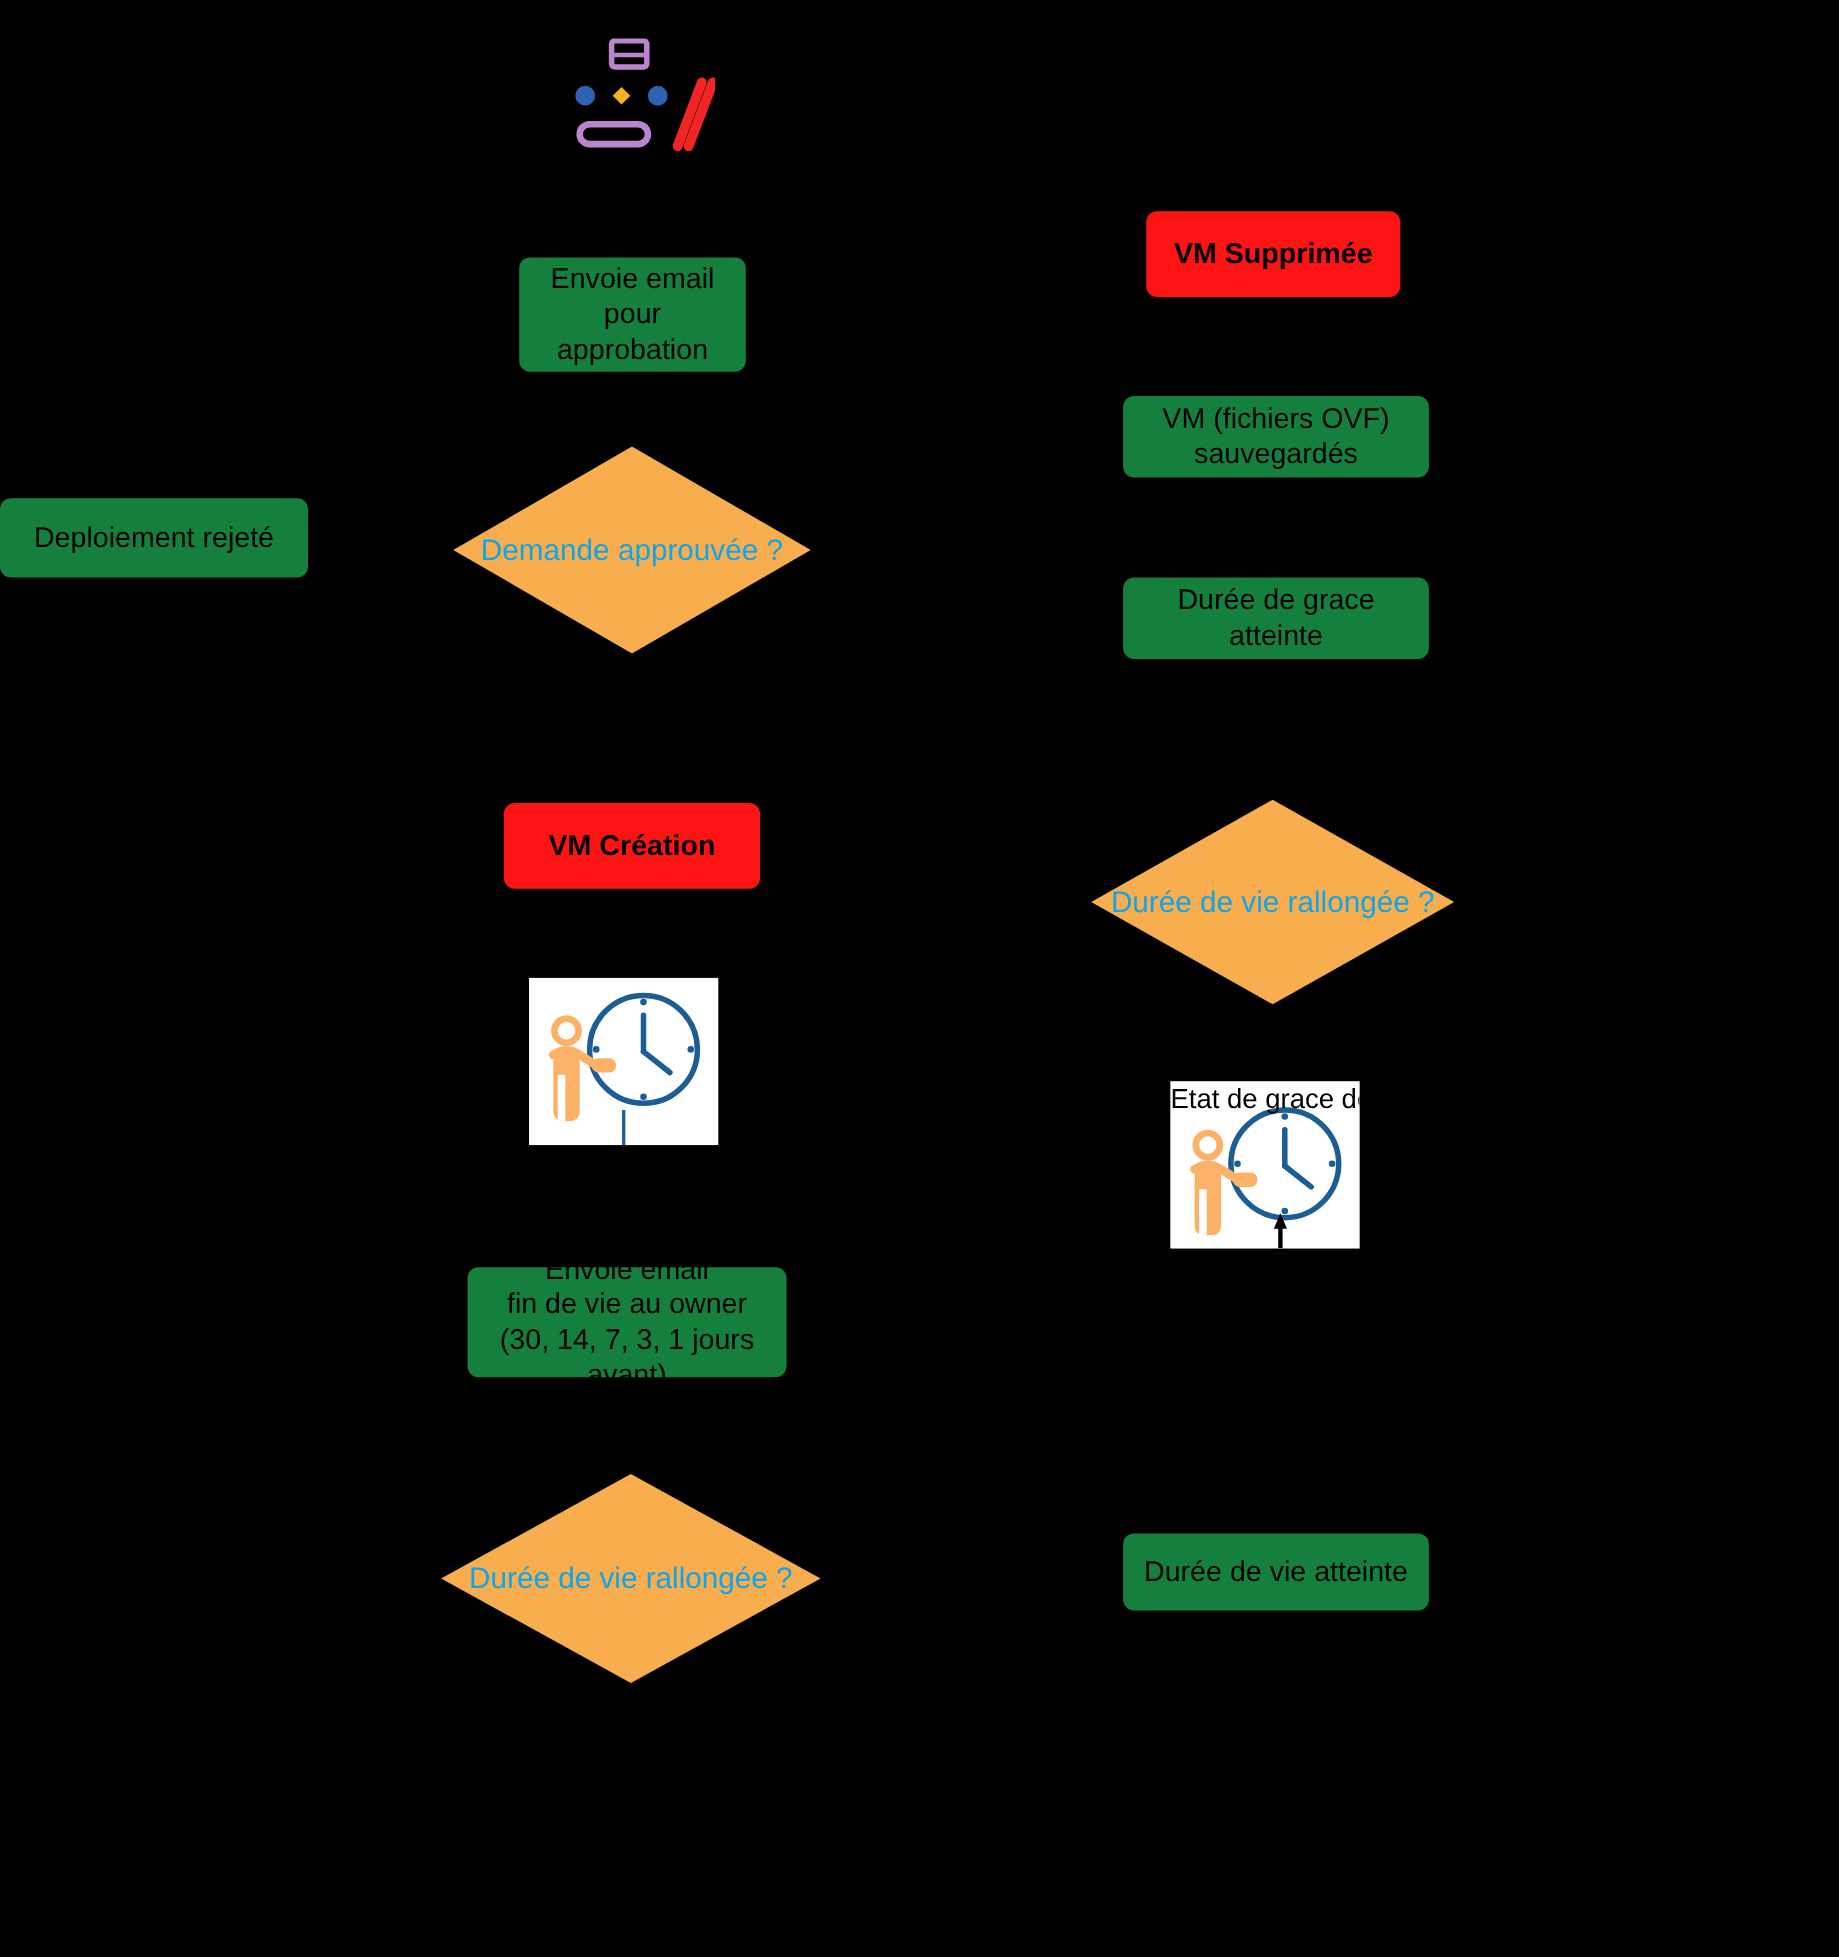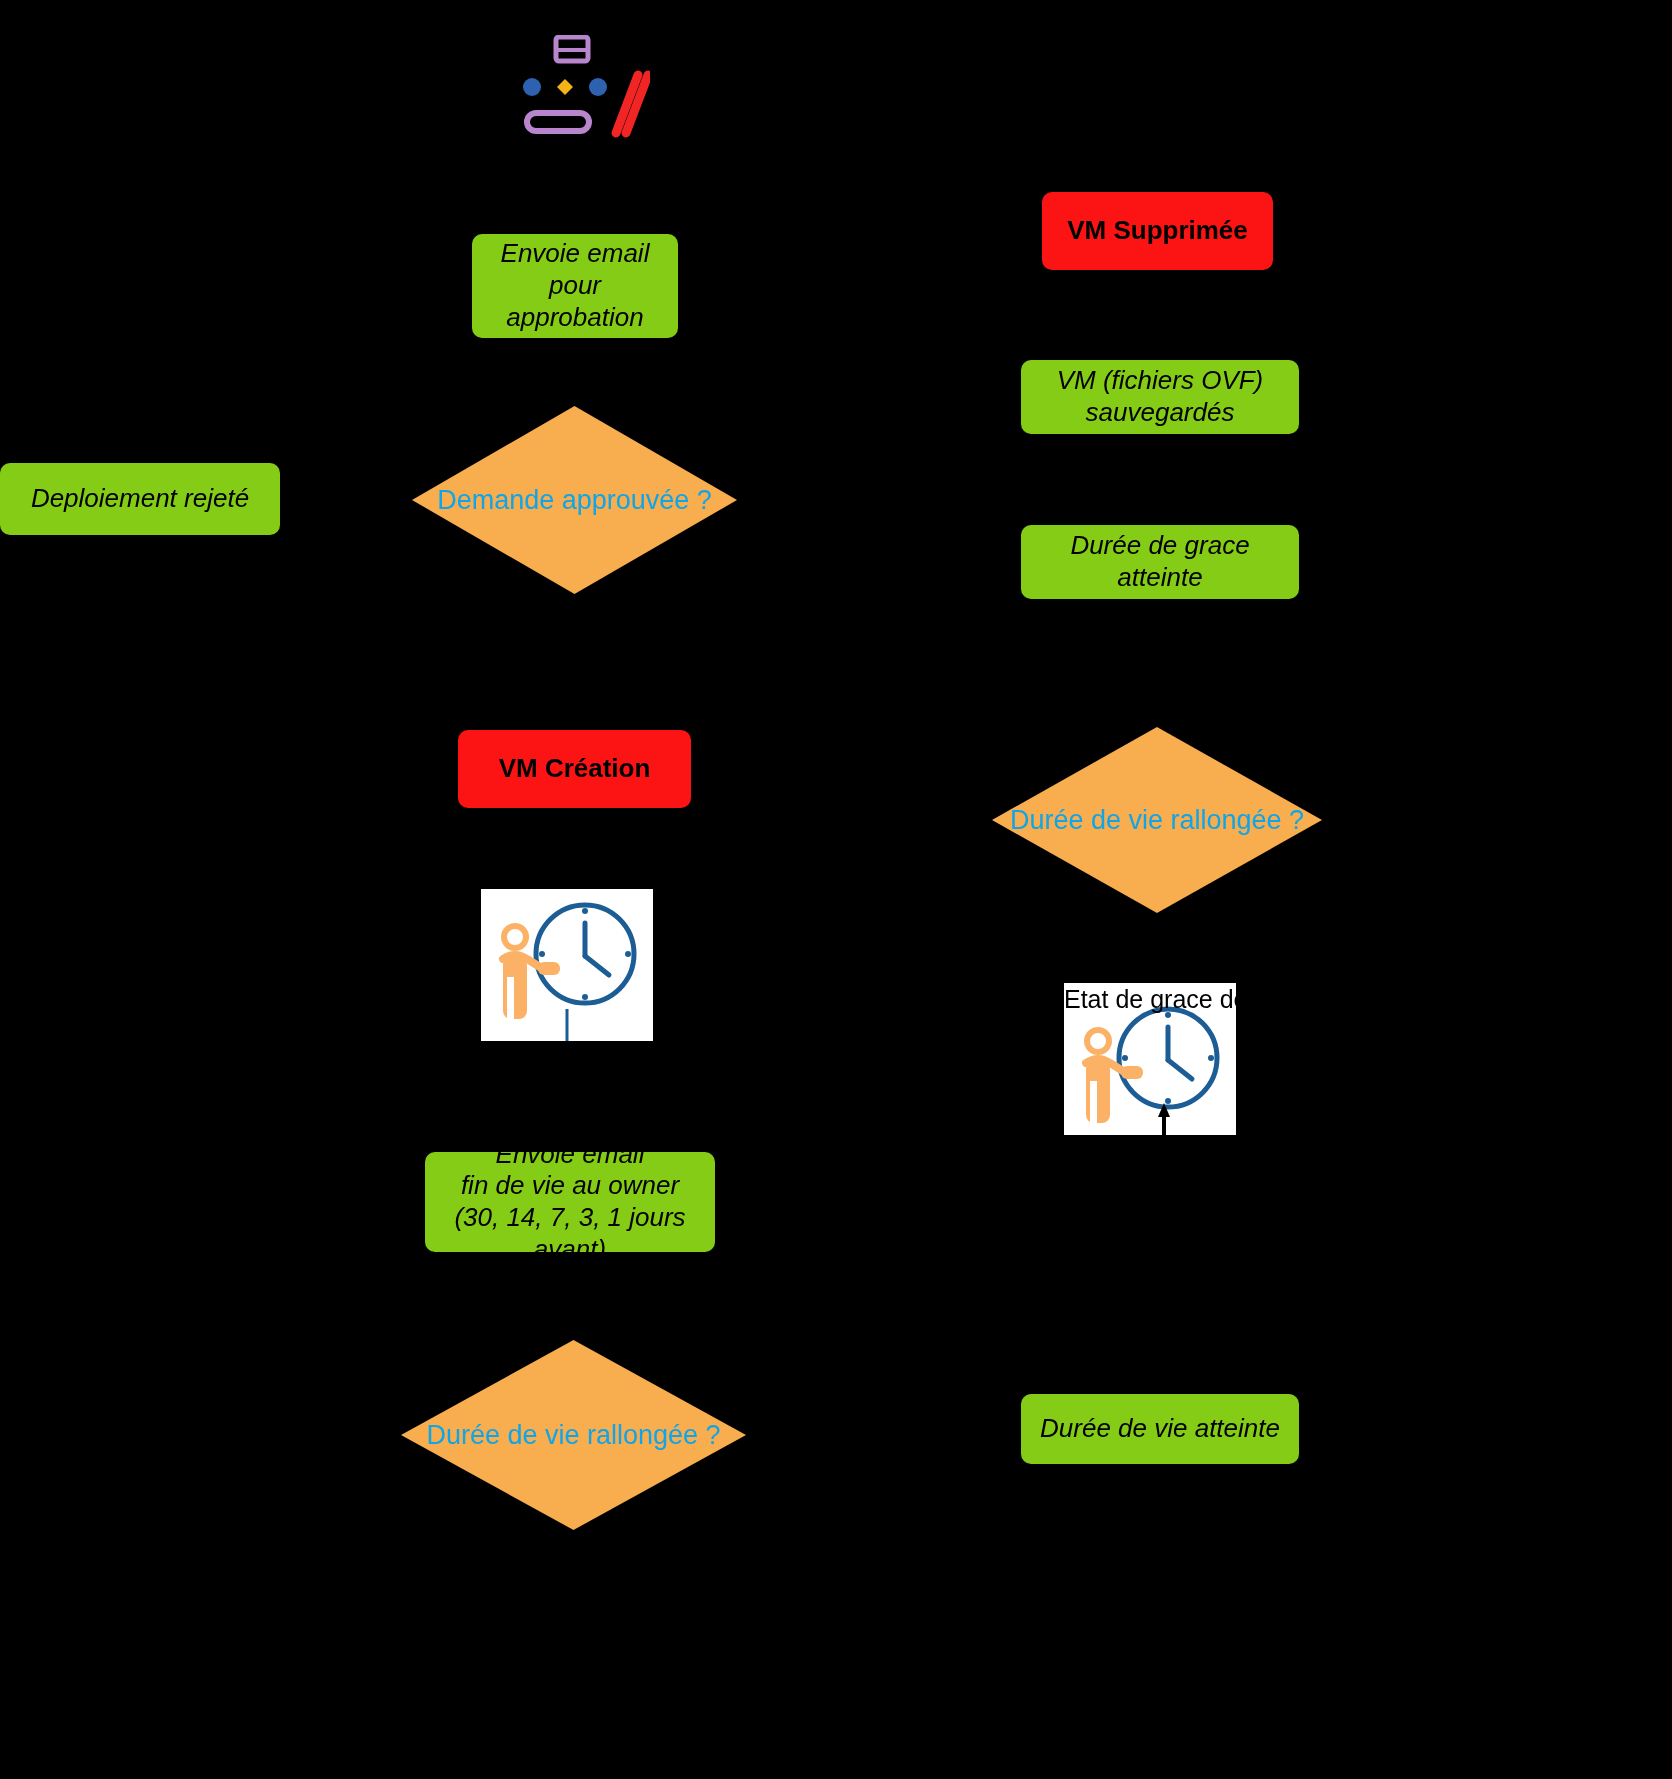--- a/index.html
+++ b/index.html
@@ -22,25 +22,24 @@
     box-sizing: border-box;
     display: flex;
     align-items: center;
     justify-content: center;
     text-align: center;
     color: #000000;
     line-height: 1.22;
     white-space: pre-line;
   }
   .box {
-    background: #84cc16;
+    background: #15803d;
     border-radius: 10px;
     font-size: 26px;
     padding: 6px 12px;
-    font-style: italic;
   }
   .box-red {
     background: #fc1414;
     border-radius: 10px;
     font-size: 26px;
     font-weight: bold;
     padding: 6px 12px;
   }
   .diamond-wrap {
     position: absolute;
@@ -97,21 +96,21 @@
       <polygon points="45,44 53,52 45,60 37,52" fill="#f5b317"></polygon>
       <rect x="7" y="78" width="62" height="18" rx="9" fill="none" stroke="#b985cd" stroke-width="6"></rect>
       <line x1="96" y1="98" x2="118" y2="40" stroke="#f22525" stroke-width="9" stroke-linecap="round"></line>
       <line x1="106" y1="98" x2="128" y2="40" stroke="#f22525" stroke-width="9" stroke-linecap="round"></line>
     </svg>
   </div>
 
   <div class="node box" style="left:472px; top:234px; width:206px; height:104px;">Envoie email
 pour approbation</div>
 
-  <div class="node box" style="left:0px; top:453px; width:280px; height:72px;margin-top:10px;">Deploiement rejeté</div>
+  <div class="node box" style="left:0px; top:453px; width:280px; height:72px;">Deploiement rejeté</div>
 
   <div class="diamond-wrap" style="left:412px; top:406px; width:325px; height:188px;">
     <div class="diamond-shape"></div>
     <div class="diamond-label">Demande approuvée ?</div>
   </div>
 
   <div class="node box-red" style="left:458px; top:690px; width:233px; height:78px;margin-top:40px;">VM Création</div>
 
   <div class="imgbox" style="left:481px; top:889px; width:172px; height:152px;">
     <svg width="172" height="152" viewBox="0 0 172 152" xmlns="http://www.w3.org/2000/svg">

